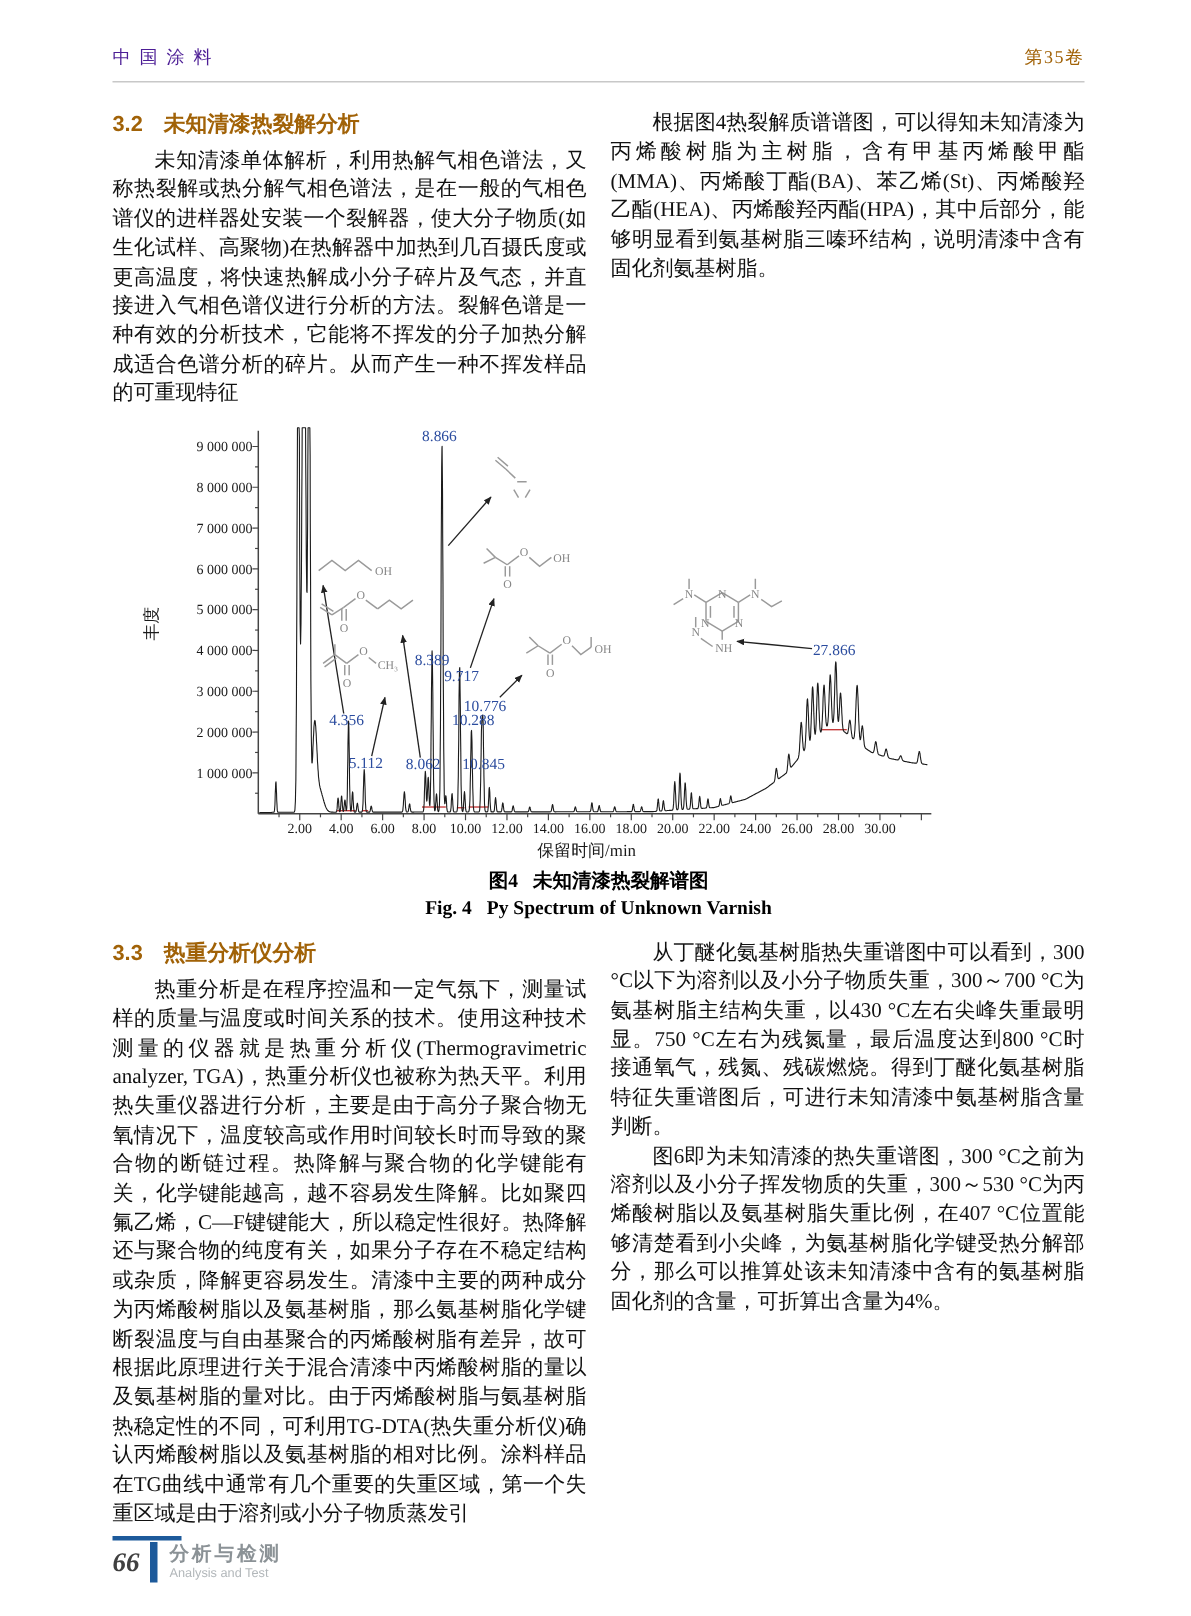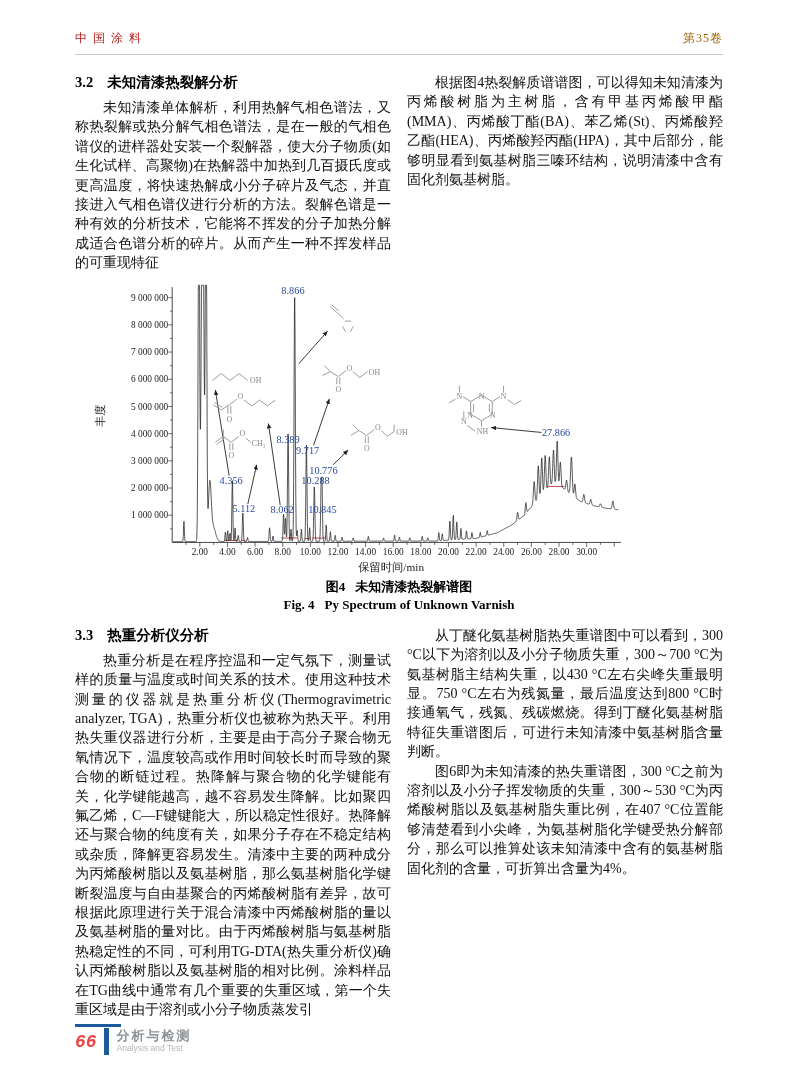--- a/index.html
+++ b/index.html
@@ -2,27 +2,27 @@
 <html><head>
 <meta charset="utf-8">
 <style>
   html,body{margin:0;padding:0;background:#ffffff;}
   body{width:794px;height:1077px;position:relative;overflow:hidden;
        font-family:"Liberation Serif","DejaVu Serif",serif;color:#111;}
   .page{width:648px;margin:0;padding:30px 71px 0 75px;}
   
   .hdr{display:flex;justify-content:space-between;align-items:flex-end;
        border-bottom:1px solid #c8c8c8;padding-bottom:7px;}
-  .hdr .jname{font-size:12px;color:#b91c1c;letter-spacing:6px;text-align:right;}
+  .hdr .jname{font-size:12px;color:#4c1d95;letter-spacing:6px;text-align:right;}
   .hdr .vol{font-size:12px;color:#a16207;letter-spacing:1px;}
   
   .cols{display:flex;gap:16px;margin-top:18px;}
   .col{width:316px;}
-  h2.sec{font-family:Liberation Serif, serif;
-         font-size:14.5px;font-weight:bold;color:#000000;margin:0 0 6px 0;}
+  h2.sec{font-family:Liberation Sans, sans-serif;
+         font-size:14.5px;font-weight:bold;color:#a16207;margin:0 0 6px 0;}
   h2.sec .num{margin-right:14px;}
   p.body{font-size:14px;line-height:19.4px;text-align:justify;margin:0;}
   p.indent{text-indent:2em;}
   
   .figure{margin:10px 0 6px 0;}
   .figure svg{display:block;}
   .cap{text-align:center;line-height:1.35;}
   .cap-cn{font-family:Liberation Serif, serif;
           font-weight:bold;font-size:13px;color:#000;}
   .cap-en{font-family:"Liberation Serif","DejaVu Serif",serif;
@@ -36,22 +36,22 @@
   .trace{fill:none;stroke:#1b1b1b;stroke-width:0.75;stroke-linejoin:round;}
   .redseg{stroke:#c23333;stroke-width:0.9;}
   .peak-label{font-family:"Liberation Serif","DejaVu Serif",serif;font-size:10.5px;fill:#2a4b9e;text-anchor:middle;}
   .arrow{stroke:#222;stroke-width:0.9;fill:none;}
   .struct line, .struct path, .struct polyline{stroke:#9a9a9a;stroke-width:1;fill:none;}
   .struct text{font-family:"Liberation Serif","DejaVu Serif",serif;font-size:8px;fill:#868686;text-anchor:middle;}
   
   .footer{position:absolute;left:75px;top:1024px;display:flex;align-items:center;}
   .fwrap{position:relative;display:flex;align-items:center;padding-top:4px;}
   .fwrap::before{content:"";position:absolute;top:0;left:0;width:46px;height:2.5px;background:#1d5a9b;}
-  .pageno{font-size:18px;font-weight:bold;font-style:italic;color:#ef4444;
-          font-family:Liberation Mono, monospace;margin-right:7px;}
+  .pageno{font-size:18px;font-weight:bold;font-style:italic;color:#404040;
+          font-family:Liberation Serif, serif;margin-right:7px;}
   .fbar{width:5px;height:27px;background:#1d5a9b;margin-right:8px;}
   .fcn{font-family:Liberation Sans, sans-serif;font-size:13px;font-weight:bold;
        color:#8b9296;letter-spacing:2px;line-height:1.1;}
   .fen{font-family:"Liberation Sans","DejaVu Sans",sans-serif;font-size:8.5px;color:#b2b7ba;line-height:1.3;}
 </style>
 </head>
 <body>
 
 <div class="page">
 

